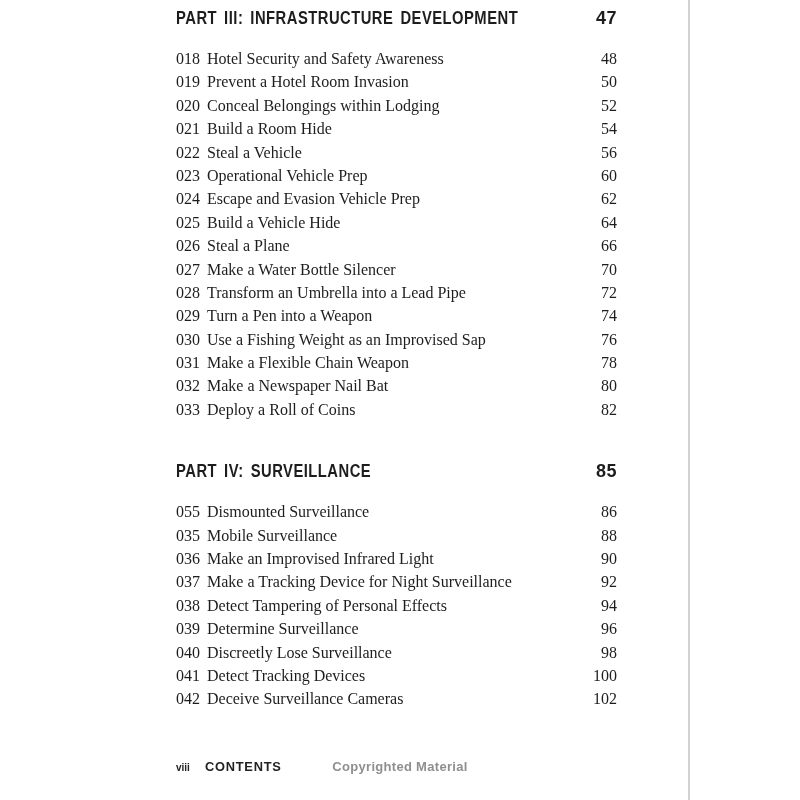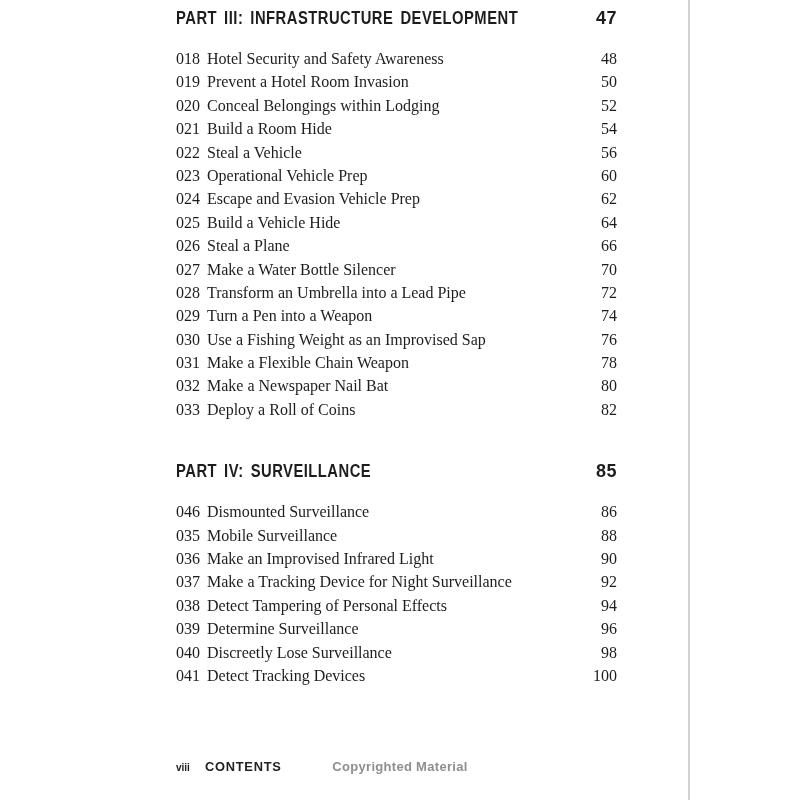--- a/index.html
+++ b/index.html
@@ -217,21 +217,21 @@
 </ul>
   </section>
 
   <section class="toc-section">
     <header class="sec-head">
       <span class="sec-title">PART IV: SURVEILLANCE</span>
       <span class="sec-page">85</span>
     </header>
     <ul class="entries">
   <li class="entry">
-    <span class="entry-num">046</span>
+    <span class="entry-num">055</span>
     <span class="entry-title">Dismounted Surveillance</span>
     <span class="entry-page">86</span>
   </li>
 
   <li class="entry">
     <span class="entry-num">035</span>
     <span class="entry-title">Mobile Surveillance</span>
     <span class="entry-page">88</span>
   </li>
 
@@ -264,20 +264,25 @@
     <span class="entry-title">Discreetly Lose Surveillance</span>
     <span class="entry-page">98</span>
   </li>
 
   <li class="entry">
     <span class="entry-num">041</span>
     <span class="entry-title">Detect Tracking Devices</span>
     <span class="entry-page">100</span>
   </li>
 
+  <li class="entry">
+    <span class="entry-num">042</span>
+    <span class="entry-title">Deceive Surveillance Cameras</span>
+    <span class="entry-page">102</span>
+  </li>
 </ul>
   </section>
 </main>
 
   <div class="footer-line">
     <span class="folio">viii</span>
     <span class="footer-label">CONTENTS</span>
   </div>
 
   <div class="copyright">Copyrighted Material</div>

